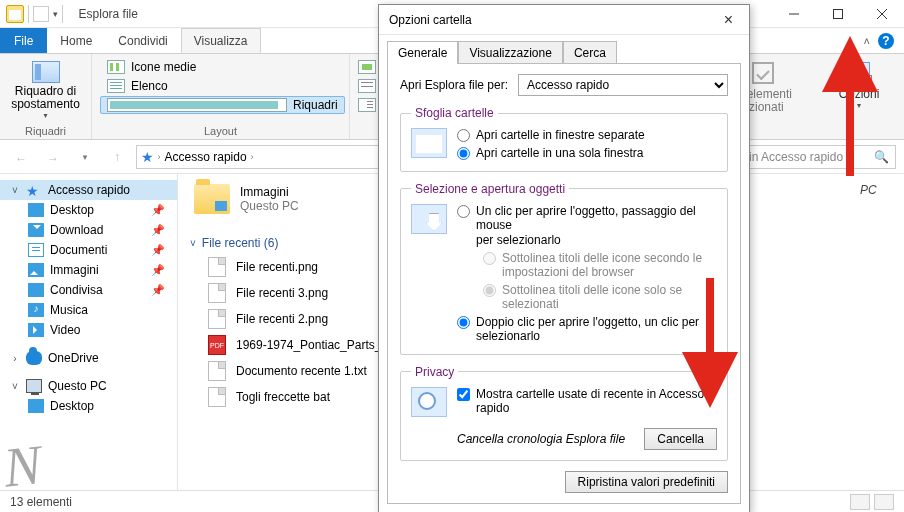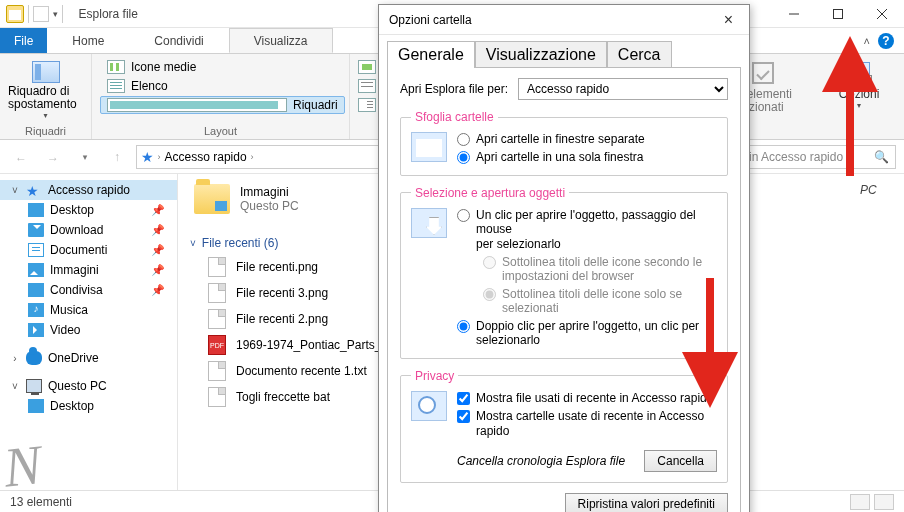--- a/index.html
+++ b/index.html
@@ -12,35 +12,35 @@
 .titlebar .qicon::after { content:""; position:absolute; inset:4px 2px 2px 2px; background:#fff; }
 .titlebar .sep { width:1px; height:18px; background:#ccc; }
 .titlebar .title { padding: 0 10px; color:#444; }
 .titlebar .winbtns { margin-left:auto; display:flex; }
 .titlebar .winbtn { width: 44px; height:28px; display:flex; align-items:center; justify-content:center; color:#333; }
 .titlebar .winbtn svg { width:10px; height:10px; }
 
 
 .tabs { height: 26px; display:flex; align-items:stretch; background:#fff; border-bottom:1px solid #d0d0d0; }
 .tabs .filetab { background:#1979ca; color:#fff; padding: 5px 14px; display:flex; align-items:center; }
-.tabs .tab { padding:5px 24px; display:flex; align-items:center; color:#444; border:1px solid transparent; }
+.tabs .tab { padding:5px 12px; display:flex; align-items:center; color:#444; border:1px solid transparent; }
 .tabs .tab.active { background:#f5f5f5; border:1px solid #d0d0d0; border-bottom-color:#f5f5f5; }
 .tabs .right { margin-left:auto; display:flex; align-items:center; gap:8px; padding-right:10px; }
 .tabs .chev { color:#555; font-size:11px; }
 .tabs .help { width:16px; height:16px; border-radius:50%; background:#0078d7; color:#fff; display:flex; align-items:center; justify-content:center; font-weight:bold; }
 
 
 .ribbon { height: 86px; background:#f5f5f5; border-bottom:1px solid #d0d0d0; display:flex; }
 .ribbon .group { border-right:1px solid #e0e0e0; padding:4px 8px 2px; display:flex; flex-direction:column; }
 .ribbon .group .body { flex:1; display:flex; gap:6px; }
 .ribbon .group .label { text-align:center; color:#666; font-size:11px; padding-top:2px; }
 .rg-pane { display:flex; flex-direction:column; align-items:center; justify-content:center; width:76px; }
 .rg-pane .ic { width:28px; height:22px; border:1px solid #6a9edc; background:linear-gradient(#dfeeff,#b9d6f5); margin-bottom:2px; position:relative; }
 .rg-pane .ic::before { content:""; position:absolute; left:2px; top:2px; bottom:2px; width:6px; background:#7db0e8; }
-.rg-pane .txt { text-align:left; line-height:1.1; }
+.rg-pane .txt { text-align:center; line-height:1.1; }
 .rg-pane .drop { font-size:8px; color:#555; }
 
 .layout-col { display:flex; flex-direction:column; gap:1px; }
 .layout-item { display:flex; align-items:center; gap:6px; padding:1px 6px; border:1px solid transparent; border-radius:2px; min-width:110px; }
 .layout-item.sel { background:#cde6f7; border-color:#7fb7e9; }
 .li-ic { width:18px; height:14px; background:#fff; border:1px solid #8aa; position:relative; }
 .li-ic.med::before { content:""; position:absolute; inset:2px; background:repeating-linear-gradient(90deg,#8c6,#8c6 3px,#fff 3px,#fff 6px); }
 .li-ic.list::before { content:""; position:absolute; inset:2px; background:repeating-linear-gradient(#6aa,#6aa 1px,#fff 1px,#fff 3px); }
 .li-ic.tile::before { content:""; position:absolute; inset:2px 8px 2px 2px; background:#8cc; }
 .li-ic.sm::before { content:""; position:absolute; inset:3px; background:#8c6; }
@@ -127,27 +127,27 @@
 
 .status { height:22px; border-top:1px solid #e0e0e0; display:flex; align-items:center; padding:0 10px; color:#444; }
 .status .views { margin-left:auto; display:flex; gap:4px; }
 .status .vbtn { width:20px; height:16px; border:1px solid #ccc; background:#f4f4f4; }
 
 
 .dialog { position:absolute; left:378px; top:4px; width:372px; background:#fff; border:1px solid #888; box-shadow:2px 2px 8px rgba(0,0,0,0.25); display:flex; flex-direction:column; }
 .dialog .dtitle { height:30px; display:flex; align-items:center; padding:0 10px; border-bottom:1px solid #e5e5e5; }
 .dialog .dtitle .x { margin-left:auto; font-size:16px; color:#333; padding:0 6px; }
 .dialog .dtabs { display:flex; padding:6px 8px 0; gap:0; }
-.dialog .dtab { padding:4px 10px; border:1px solid #bbb; background:#f0f0f0; border-bottom:none; font-size:16px; }
+.dialog .dtab { padding:4px 10px; border:1px solid #bbb; background:#f0f0f0; border-bottom:none; font-size:12px; }
 .dialog .dtab.active { background:#fff; position:relative; z-index:2; }
 .dialog .dbody { border:1px solid #bbb; margin:0 8px 8px; padding:10px 12px; position:relative; top:-1px; background:#fff; }
 .drow { display:flex; align-items:center; gap:10px; margin-bottom:10px; }
 .drow select { flex:1; height:22px; border:1px solid #aaa; background:#fff; padding:0 4px; }
 fieldset { border:1px solid #ccc; border-radius:2px; padding:8px 10px 10px; margin-bottom:10px; }
-fieldset legend { padding:0 4px; color:#ec4899; }
+fieldset legend { padding:0 4px; color:#701a75; }
 .fs-row { display:flex; gap:10px; align-items:flex-start; }
 .fs-ic { width:36px; height:30px; flex-shrink:0; background:#dfeeff; border:1px solid #a9c6e8; position:relative; }
 .fs-ic::after { content:""; position:absolute; inset:6px 4px 4px 4px; background:#fff; }
 .fs-ic.click::after { content:""; position:absolute; inset:auto; right:4px; bottom:2px; width:14px; height:16px; background:#fff; border:1px solid #aaa; clip-path: polygon(20% 0,20% 55%,0 55%,50% 100%,100% 55%,80% 55%,80% 0);}
 .fs-ic.clock::after { content:""; position:absolute; left:6px; top:4px; width:14px; height:14px; border:2px solid #6a9edc; border-radius:50%; background:#fff; }
 
 .opts { flex:1; display:flex; flex-direction:column; gap:4px; }
 .opts label { display:flex; align-items:flex-start; gap:6px; line-height:1.2; }
 .opts label input { margin-top:1px; }
 .opts .sub { padding-left:26px; color:#888; display:flex; align-items:flex-start; gap:6px; }
@@ -477,24 +477,20 @@
       </div>
     </fieldset>
 
     <fieldset class="privacy">
       <legend>Privacy</legend>
       <div class="fs-row">
         <div class="fs-ic clock"></div>
         <div class="opts" style="flex:1;">
           <label>
               <input type="checkbox" checked="" style=""> 
-              <span>Mostra file usati di recente in Accesso rapido</span>
-            </label>
-          <label>
-              <input type="checkbox" checked="" style=""> 
               <span>Mostra cartelle usate di recente in Accesso rapido</span>
             </label>
           <div class="line lab">
             <span style="flex:1;font-style:italic;">Cancella cronologia Esplora file</span>
             <button class="btn">Cancella</button>
           </div>
         </div>
       </div>
     </fieldset>
 

